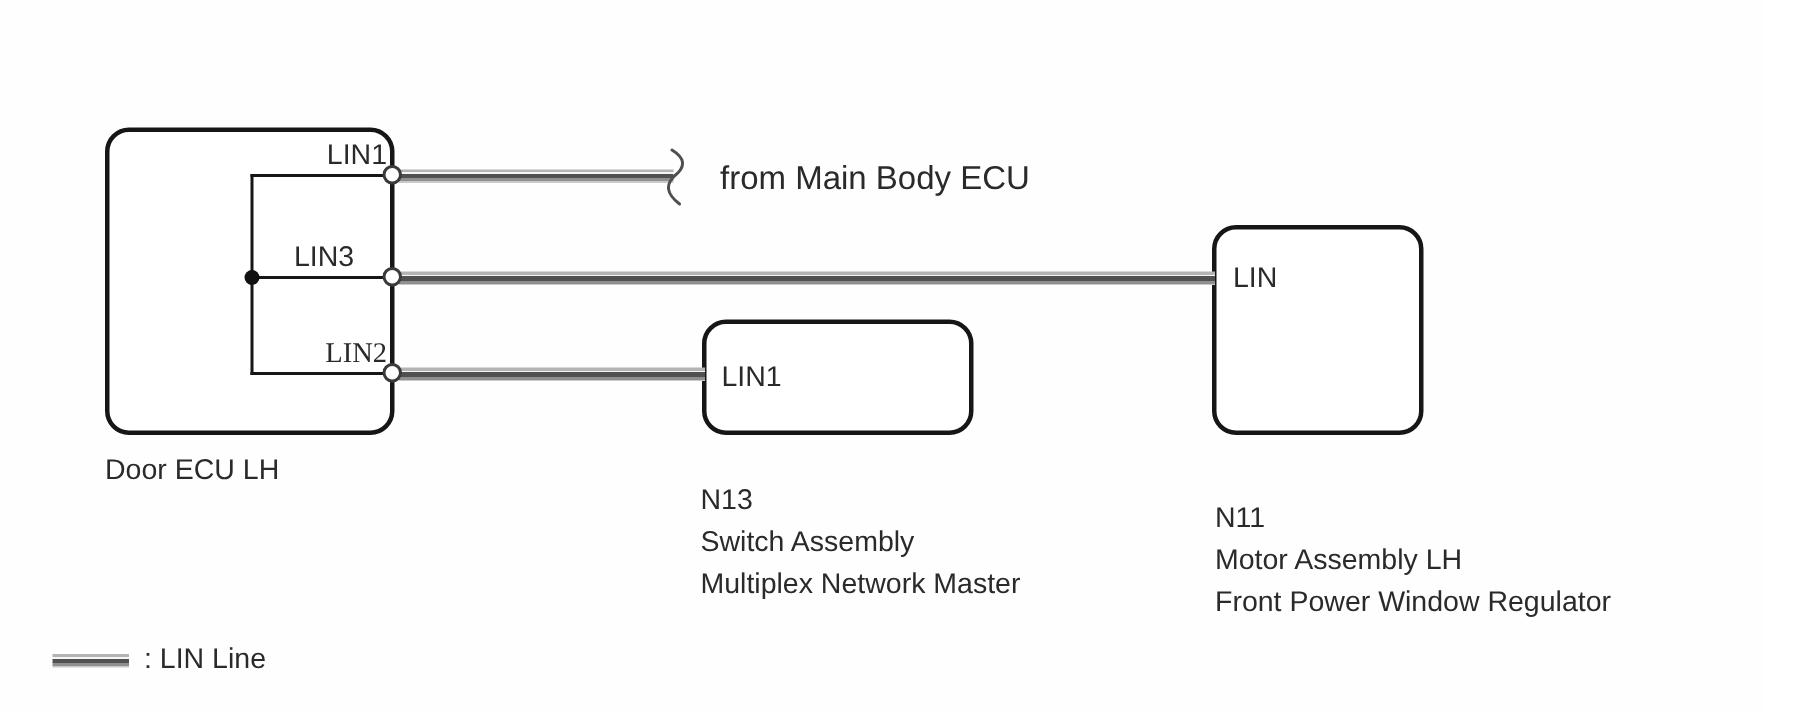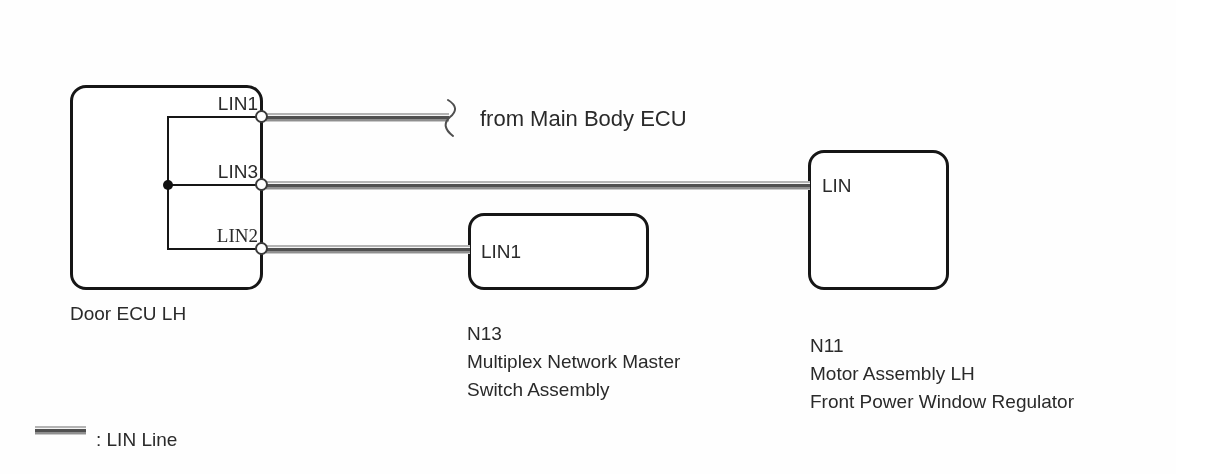--- a/index.html
+++ b/index.html
@@ -74,21 +74,21 @@
   .wire-lin3 { left: 266px; top: 181px; width: 544px; }
   .wire-lin2 { left: 266px; top: 245px; width: 204px; }
 
   .pin-text {
     position: absolute;
     font-size: 19px;
     line-height: 20px;
     white-space: nowrap;
   }
   .lbl-lin1 { left: 196px; top: 94px;  width: 62px; text-align: right; }
-  .lbl-lin3 { left: 196px; top: 162px; width: 62px; text-align: right; }
+  .lbl-lin3 { left: 196px; top: 162px; width: 62px; }
   .lbl-lin2 { left: 196px; top: 226px; width: 62px; text-align: right; font-family: Liberation Serif, serif; }
   .lbl-master-pin { left: 481px; top: 242px; }
   .lbl-motor-pin  { left: 822px; top: 176px; }
 
   .break-symbol {
     position: absolute;
     left: 444px; top: 98px;
     z-index: 4;
   }
 
@@ -107,20 +107,21 @@
     white-space: nowrap;
   }
   .caption-door   { left: 70px;  top: 300px; }
   .caption-master { left: 467px; top: 300px; margin-top: 20px; }
   .caption-motor  { left: 810px; top: 300px; margin-top: 32px; }
 
   .legend {
     position: absolute;
     left: 35px; top: 426px;
     display: flex;
+    align-items: center;
   }
   .legend-swatch {
     width: 51px; height: 9px;
     background: linear-gradient(to bottom,
       #b4b4b4 0px, #b4b4b4 2px,
       #f5f5f5 2px, #f5f5f5 3px,
       #505050 3px, #505050 6px,
       #8f8f8f 6px, #8f8f8f 8px,
       #c9c9c9 8px, #c9c9c9 9px);
   }
@@ -165,22 +166,22 @@
 
   <div class="node-box motor-box"></div>
   <div class="pin-text lbl-motor-pin">LIN</div>
 
   <div class="caption caption-door">
     <div>Door ECU LH</div>
   </div>
 
   <div class="caption caption-master">
     <div>N13</div>
+    <div>Switch Assembly</div>
     <div>Multiplex Network Master</div>
-    <div>Switch Assembly</div>
   </div>
 
   <div class="caption caption-motor">
     <div>N11</div>
     <div>Motor Assembly LH</div>
     <div>Front Power Window Regulator</div>
   </div>
 
   <div class="legend">
     <div class="legend-swatch"></div>

